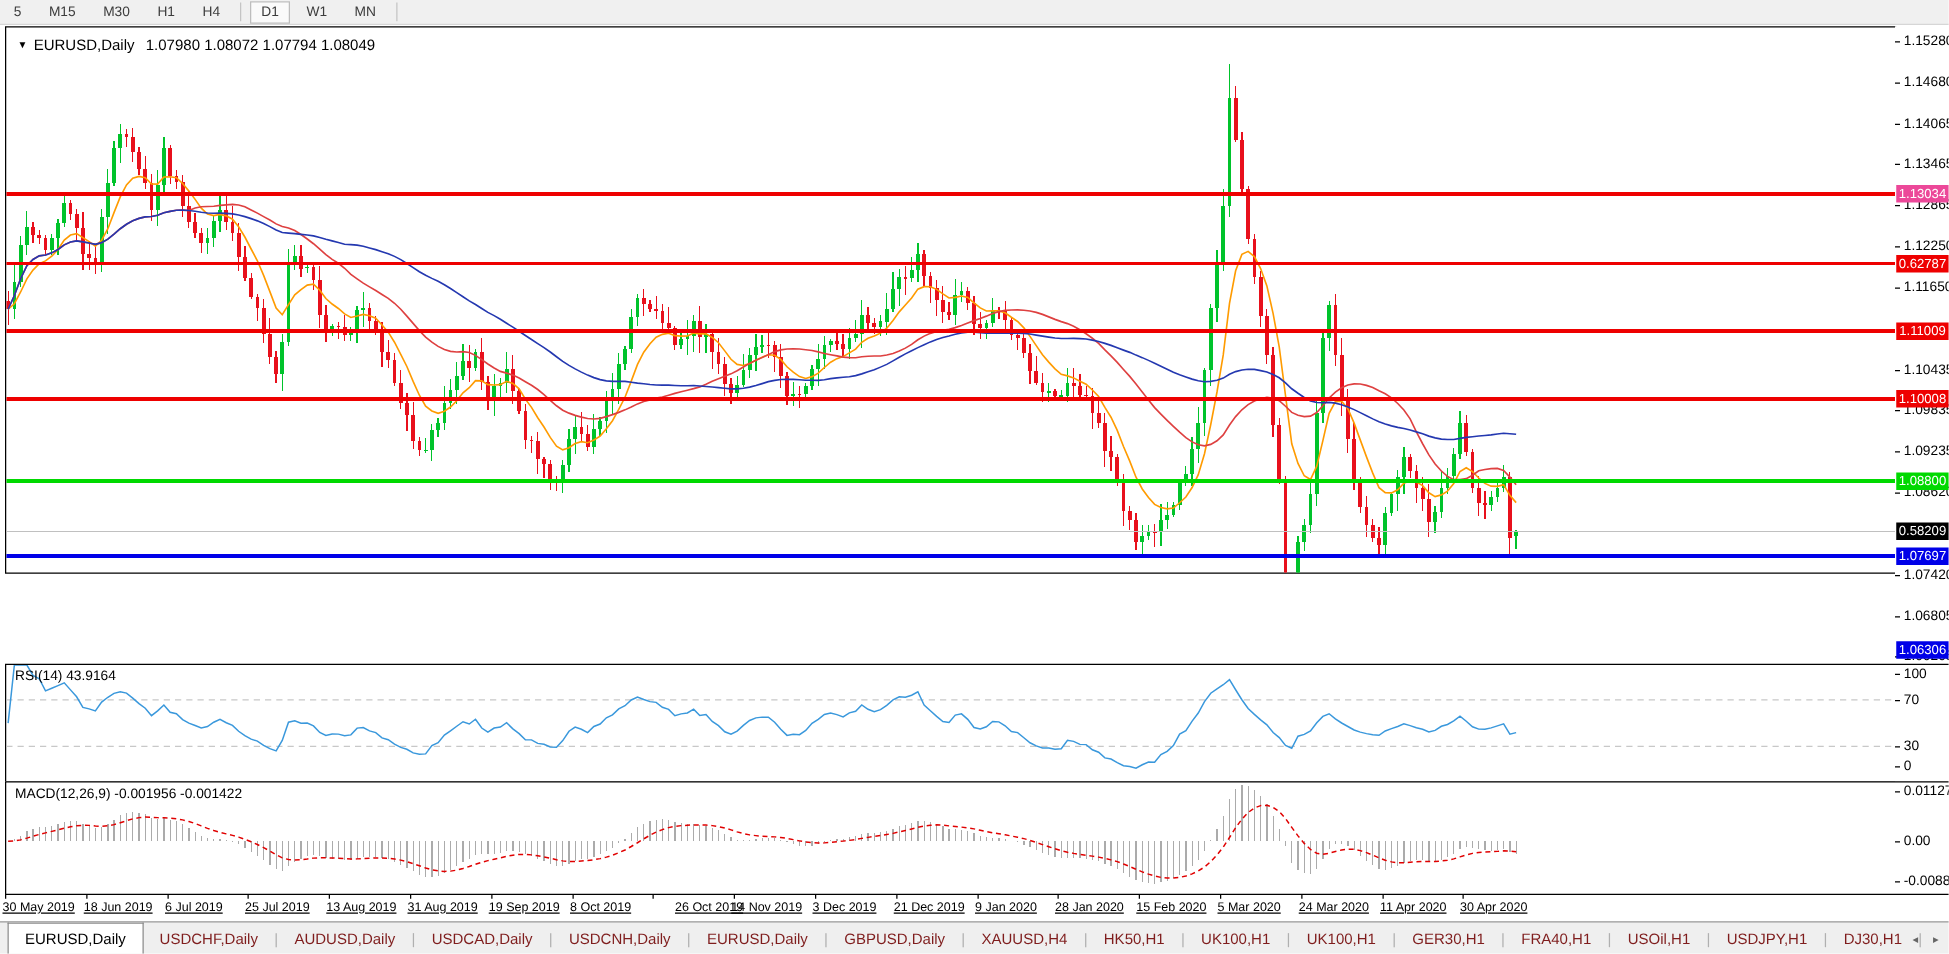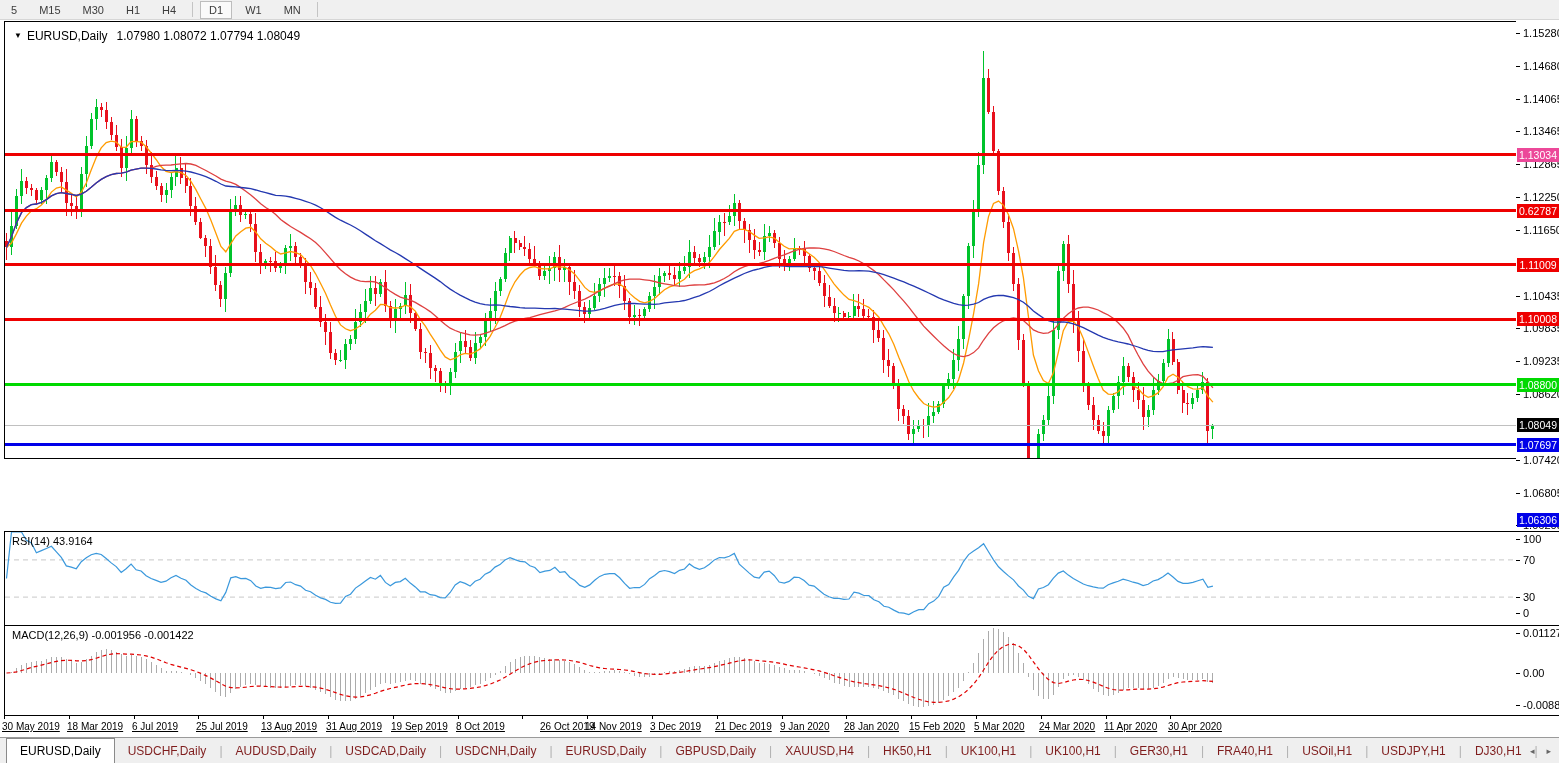--- a/index.html
+++ b/index.html
@@ -919,31 +919,31 @@
       <i></i>
       <span>-0.00884</span>
     </div>
     <div class="badge" style="top: 126.886px; background: #ec4899;">1.13034</div>
     <div class="badge" style="top: 182.782px; background: rgb(238, 0, 0);">0.62787</div>
     <div class="badge" style="top: 236.778px; background: rgb(238, 0, 0);">1.11009</div>
     <div class="badge" style="top: 291.1px; background: rgb(238, 0, 0);">1.10008</div>
     <div class="badge" style="top: 356.656px; background: rgb(0, 217, 0);">1.08800</div>
     <div class="badge" style="top: 416.513px; background: rgb(0, 0, 232);">1.07697</div>
     <div class="badge" style="top: 492px; background: rgb(0, 0, 232);">1.06306</div>
-    <div class="badge" style="top: 397.411px; background: rgb(0, 0, 0);">1.08049</div>
+    <div class="badge" style="top: 397.411px; background: rgb(0, 0, 0);">0.58209</div>
     <div class="scale-sep" style="top: 510px;"></div>
     <div class="scale-sep" style="top: 604px;"></div>
     <div class="scale-sep" style="top: 694px;"></div>
   </div>
 
 <div id="dateaxis">
     <div class="dtick" style="left: 4px;"></div>
     <div class="dlabel" style="left: 2px;">30 May 2019</div>
     <div class="dtick" style="left: 69px;"></div>
-    <div class="dlabel" style="left: 67px;">18 Mar 2019</div>
+    <div class="dlabel" style="left: 67px;">18 Jun 2019</div>
     <div class="dtick" style="left: 134px;"></div>
     <div class="dlabel" style="left: 132px;">6 Jul 2019</div>
     <div class="dtick" style="left: 198px;"></div>
     <div class="dlabel" style="left: 196px;">25 Jul 2019</div>
     <div class="dtick" style="left: 263px;"></div>
     <div class="dlabel" style="left: 261px;">13 Aug 2019</div>
     <div class="dtick" style="left: 328px;"></div>
     <div class="dlabel" style="left: 326px;">31 Aug 2019</div>
     <div class="dtick" style="left: 393px;"></div>
     <div class="dlabel" style="left: 391px;">19 Sep 2019</div>

